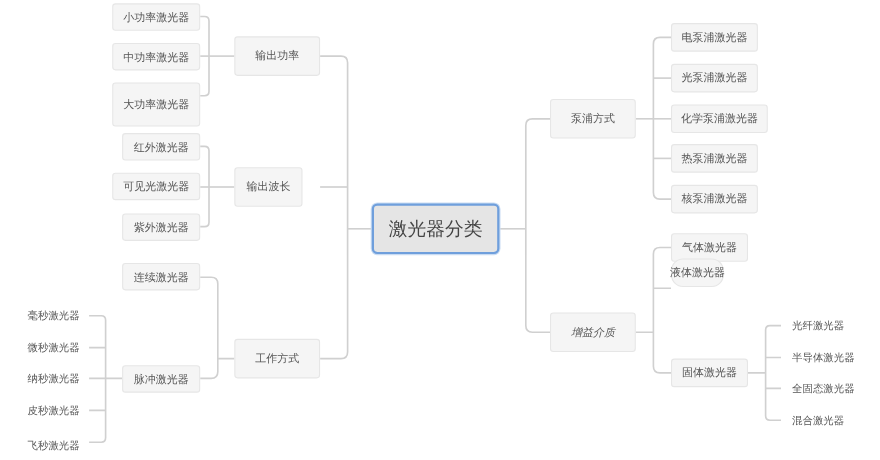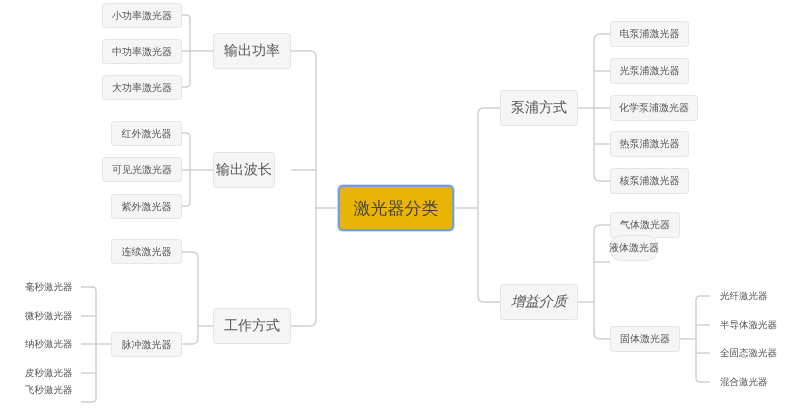--- a/index.html
+++ b/index.html
@@ -5,23 +5,23 @@
     html, body { margin: 0; padding: 0; }
     body {
       width: 800px; height: 418px; background: #ffffff; position: relative; overflow: hidden;
       font-family: "DejaVu Sans", "Liberation Sans", sans-serif;
     }
     #lines { position: absolute; left: 0; top: 0; }
     .node {
       position: absolute; box-sizing: border-box; display: flex; align-items: center; justify-content: center;
       background: #f5f5f5; border: 1px solid #e6e6e6; border-radius: 3px; color: #555; white-space: nowrap;
     }
-    .root { background: #eab308; border: 2px solid #6f9fdc; border-radius: 5px; font-size: 17px; color: #444;
+    .root { background: #e5e5e5; border: 2px solid #6f9fdc; border-radius: 5px; font-size: 17px; color: #444;
             box-shadow: 0 0 0 1px #c9dcf3; }
-    .l1 { font-size: 14px; color: #555; }
+    .l1 { font-size: 10px; color: #555; }
     .l2 { font-size: 10px; color: #555; }
     .leaf { position: absolute; font-size: 9.5px; color: #555; white-space: nowrap; }
   </style>
 </head>
 <body>
 
 <svg id="lines" width="800" height="418">
   <g fill="none" stroke="#d0d0d0" stroke-width="1.5">
 
     <path d="M338 208 H316"></path>
@@ -78,21 +78,21 @@
 <div class="node l1" style="left:213px;top:308px;width:78px;height:36px;">
     <span>工作方式</span>
   </div>
 
 <div class="node l2" style="left:102px;top:3px;width:80px;height:25px;">
     <span>小功率激光器</span>
   </div>
 <div class="node l2" style="left:102px;top:39px;width:80px;height:25px;">
     <span>中功率激光器</span>
   </div>
-<div class="node l2" style="left:102px;top:75px;width:80px;height:25px;">
+<div class="node l2" style="left:102px;top:75px;width:80px;height:40px;">
     <span>大功率激光器</span>
   </div>
 
 <div class="node l2" style="left:111px;top:121px;width:71px;height:25px;">
     <span>红外激光器</span>
   </div>
 <div class="node l2" style="left:102px;top:157px;width:80px;height:25px;">
     <span>可见光激光器</span>
   </div>
 <div class="node l2" style="left:111px;top:194px;width:71px;height:25px;">
@@ -103,21 +103,21 @@
     <span>连续激光器</span>
   </div>
 <div class="node l2" style="left:111px;top:332px;width:71px;height:25px;">
     <span>脉冲激光器</span>
   </div>
 
 <span class="leaf" style="left:25px;top:281px;">毫秒激光器</span>
 <span class="leaf" style="left:25px;top:310px;">微秒激光器</span>
 <span class="leaf" style="left:25px;top:338px;">纳秒激光器</span>
 <span class="leaf" style="left:25px;top:367px;">皮秒激光器</span>
-<span class="leaf" style="left:25px;top:384px;">飞秒激光器</span>
+<span class="leaf" style="left:25px;top:399px;">飞秒激光器</span>
 
 <div class="node l1" style="left:500px;top:90px;width:78px;height:36px;justify-content:center;">
     <span>泵浦方式</span>
   </div>
 <div class="node l1" style="left:500px;top:284px;width:78px;height:36px;font-style:italic;">
     <span>增益介质</span>
   </div>
 
 <div class="node l2" style="left:610px;top:21px;width:79px;height:26px;">
     <span>电泵浦激光器</span>

